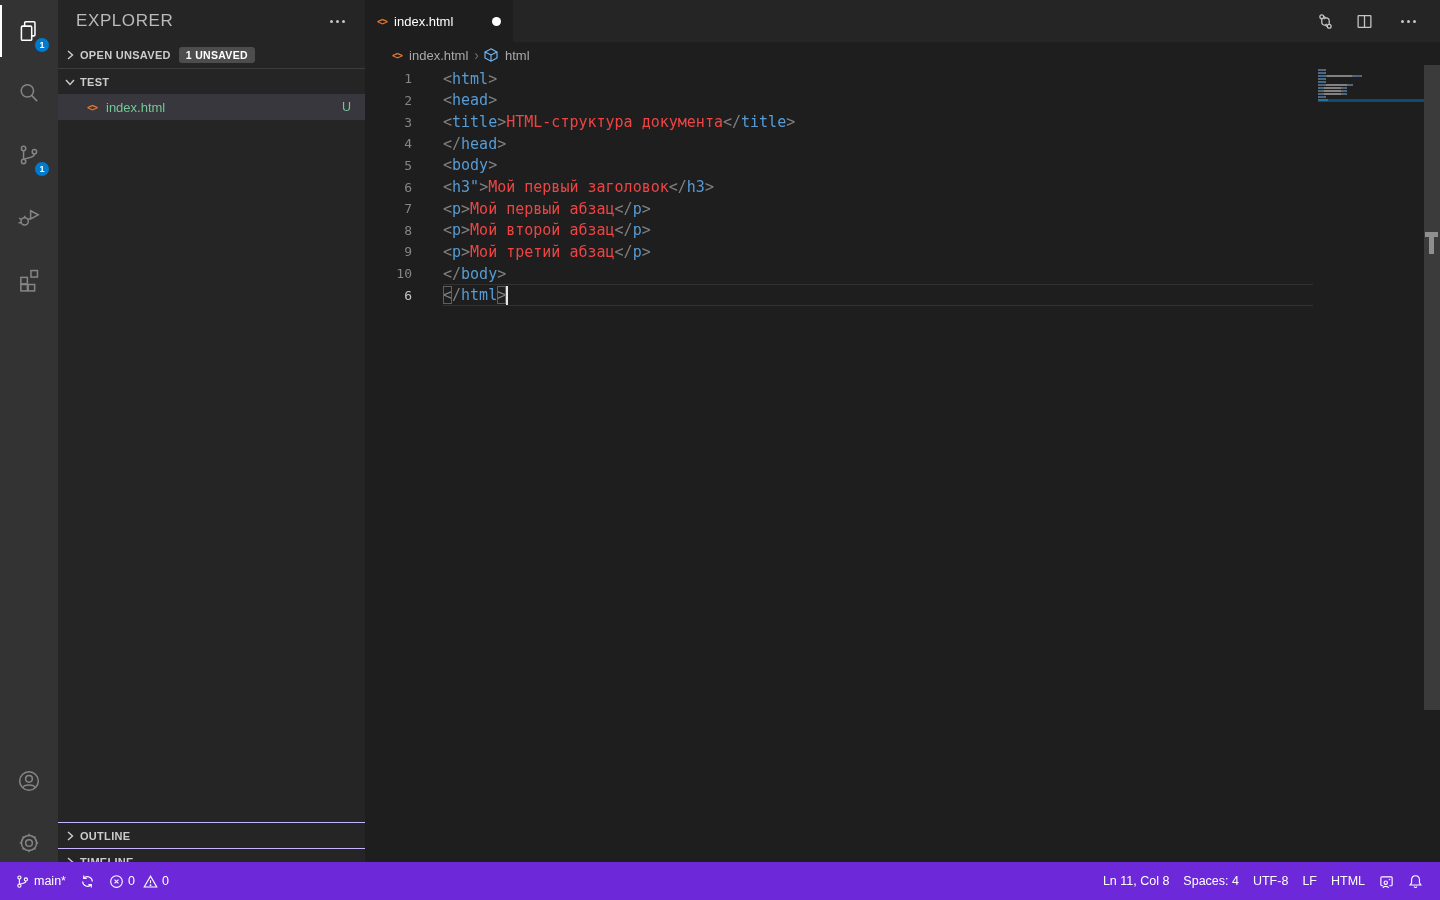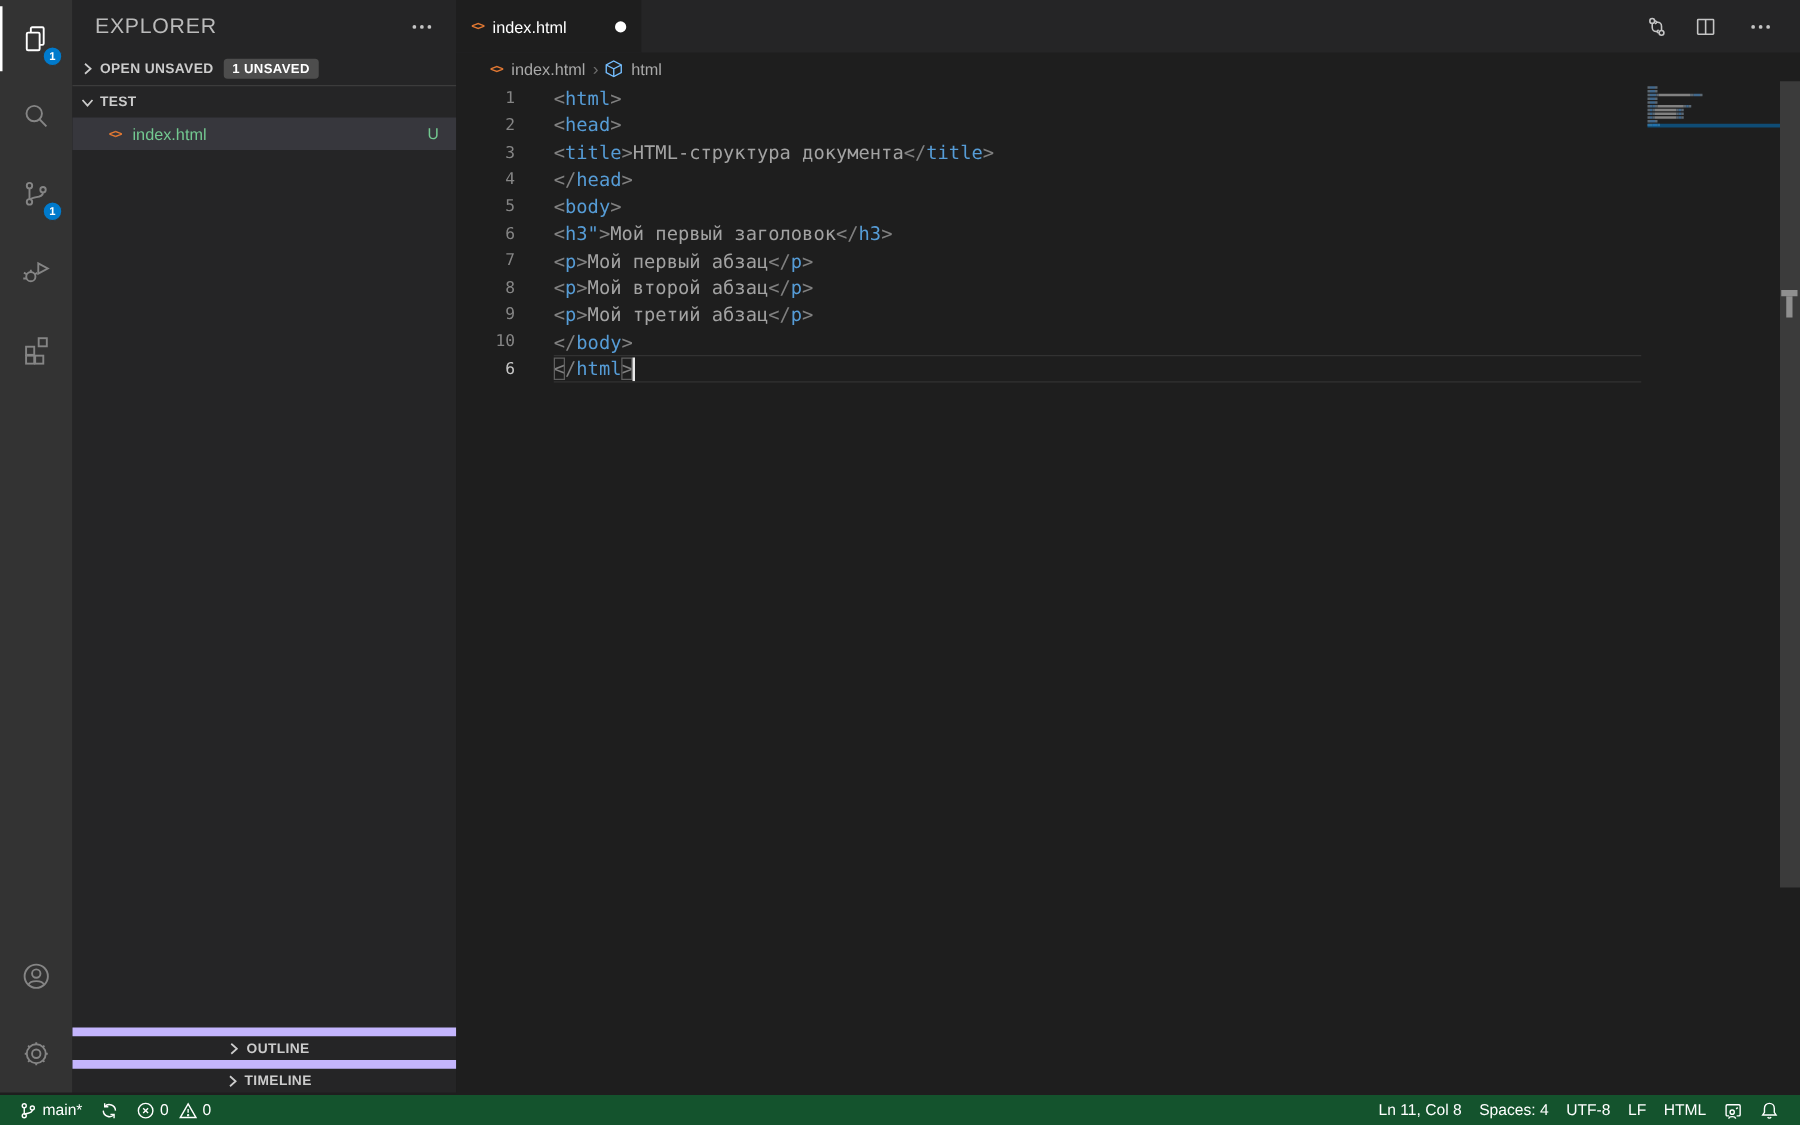--- a/index.html
+++ b/index.html
@@ -31,21 +31,21 @@
   .sb-bold { font-size:11px; font-weight:bold; letter-spacing:.3px; color:#cccccc; }
   .badge-pill { margin-left:8px; background:#4d4d4d; color:#ffffff; font-size:10.5px; font-weight:bold;
     padding:2px 7px; border-radius:3px; letter-spacing:.3px; }
   .file-row { height:26px; display:flex; align-items:center; padding-left:26px; cursor:pointer; color:#cccccc; }
   .file-row.selected { background:#37373d; color:#73c991; }
   .file-row .fi { width:16px; height:16px; margin-right:6px; flex:none; display:flex; align-items:center; justify-content:center; }
   .git-status { margin-left:auto; margin-right:14px; color:#73c991; font-size:12.5px; }
   .fi-html { color:#e37933; font-family:"DejaVu Sans Mono",monospace; font-size:10px; font-weight:bold; letter-spacing:-1px; }
   .fi-html::before { content:"<>"; }
   .sb-bottom { position:absolute; left:0; right:0; bottom:0; }
-  .sb-row.bordered { border-top:7px solid #c4b5fd;justify-content:center; }
+  .sb-row.bordered { border-top:1px solid #c4b5fd; }
 
   
   .editor { position:absolute; left:365px; right:0; top:0; bottom:26px; background:#1e1e1e; }
   .tab-bar { height:42px; background:#252526; display:flex; align-items:stretch; }
   .tab { width:148px; background:#1e1e1e; display:flex; align-items:center; padding:0 12px; cursor:pointer; }
   .tab .fi { margin-right:7px; }
   .tab-label { color:#ffffff; font-size:13px; flex:1; }
   .dirty-dot { width:9px; height:9px; border-radius:50%; background:#ffffff; margin-left:6px; }
   .tab-actions { margin-left:auto; display:flex; align-items:center; gap:22px; padding-right:18px; color:#c5c5c5; }
   .tab-actions svg { width:17px; height:17px; cursor:pointer; }
@@ -56,39 +56,39 @@
   .bc-sep::before { content:"›"; }
   .bc-cube { width:16px; height:16px; margin-right:4px; display:flex; }
   .breadcrumb .fi { margin-right:5px; }
 
   
   .code-area { position:absolute; top:68px; left:0; right:0; bottom:0; }
   .code-line { position:relative; height:21.65px; display:flex; align-items:center;
     font-family:"DejaVu Sans Mono",monospace; font-size:15px; white-space:pre; }
   .ln-num { width:47px; text-align:right; color:#858585; font-size:13px; flex:none; }
   .ln-body { margin-left:31px; display:flex; align-items:center; }
-  .tk-p { color:#808080; } .tk-t { color:#569cd6; } .tk-x { color:#a3a3a3; }
+  .tk-p { color:#808080; } .tk-t { color:#569cd6; } .tk-x { color:#ef4444; }
   .code-line.active .ln-num { color:#c6c6c6; }
   .line-hl { position:absolute; left:78px; width:870px; top:0; height:100%;
     border-top:1px solid #323232; border-bottom:1px solid #323232; pointer-events:none; }
   .bbox { outline:1px solid #5f5f5f; outline-offset:-1px; }
   .cursor { width:2px; height:19px; background:#e8e8e8; margin-left:0; }
 
   
   .minimap { position:absolute; top:1px; right:16px; width:106px; cursor:pointer; }
   .mm-row { height:2px; margin-bottom:1px; display:flex; }
   .mm-row i { height:2px; display:inline-block; opacity:.8; }
   .mm-active { position:absolute; left:0; right:0; top:30px; height:3px; background:rgba(0,122,204,.5); }
   .scrollbar { position:absolute; top:-3px; right:0; width:16px; height:645px; background:rgba(121,121,121,.32); cursor:pointer; }
   .t-artifact { position:absolute; top:167px; left:1px; width:13px; height:23px; }
   .t-artifact::before { content:""; position:absolute; left:0; top:0; width:13px; height:5px; background:#8f8f8f; }
   .t-artifact::after { content:""; position:absolute; left:4px; top:5px; width:5px; height:17px; background:#8f8f8f; }
 
   
-  .status-bar { position:absolute; left:0; right:0; bottom:0; height:24px; background:#14532d;
+  .status-bar { position:absolute; left:0; right:0; bottom:0; height:38px; background:#6d28d9;
     color:#ffffff; display:flex; align-items:center; font-size:12.5px; }
   .st-left { display:flex; align-items:center; padding-left:8px; }
   .st-right { margin-left:auto; display:flex; align-items:center; padding-right:10px; }
   .st-item { display:flex; align-items:center; gap:4px; padding:0 7px; height:26px; cursor:pointer; }
   .st-item svg { width:15px; height:15px; }
   .chev svg { width:16px; height:16px; }
 </style>
 </head>
 <body>
 

